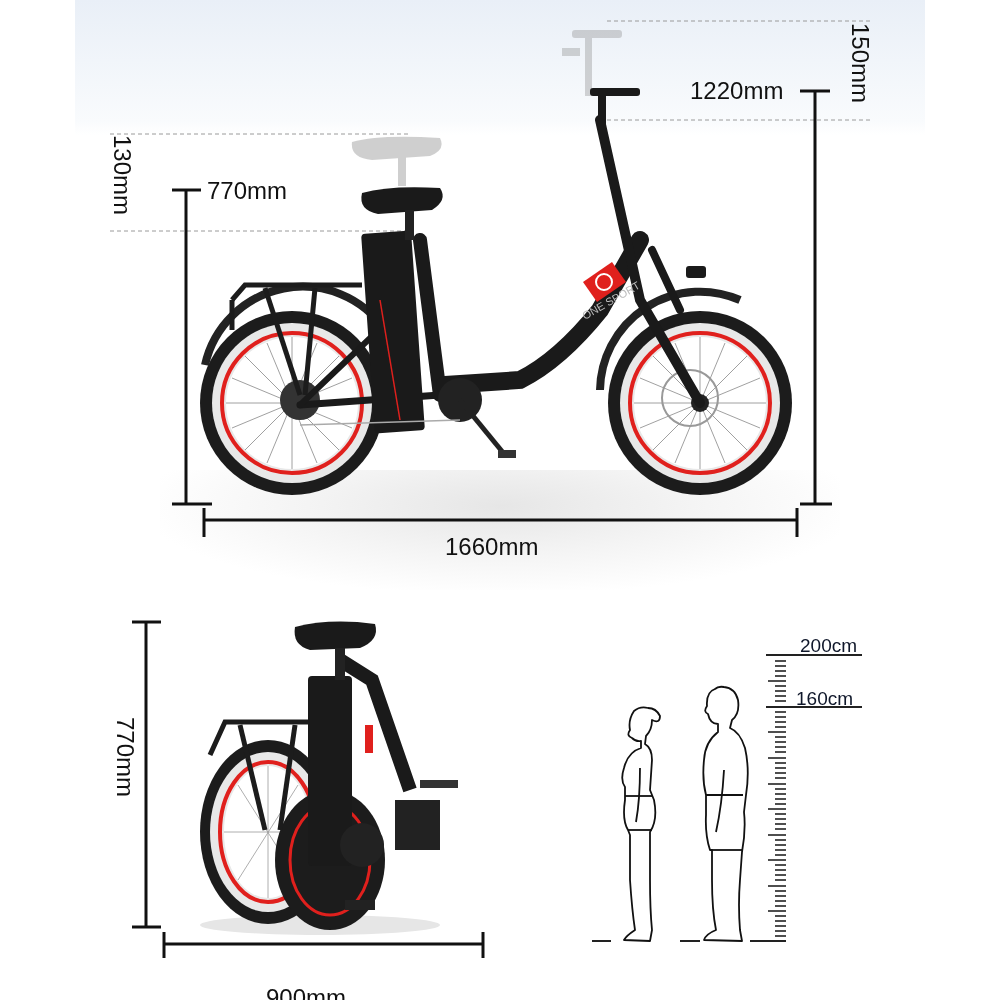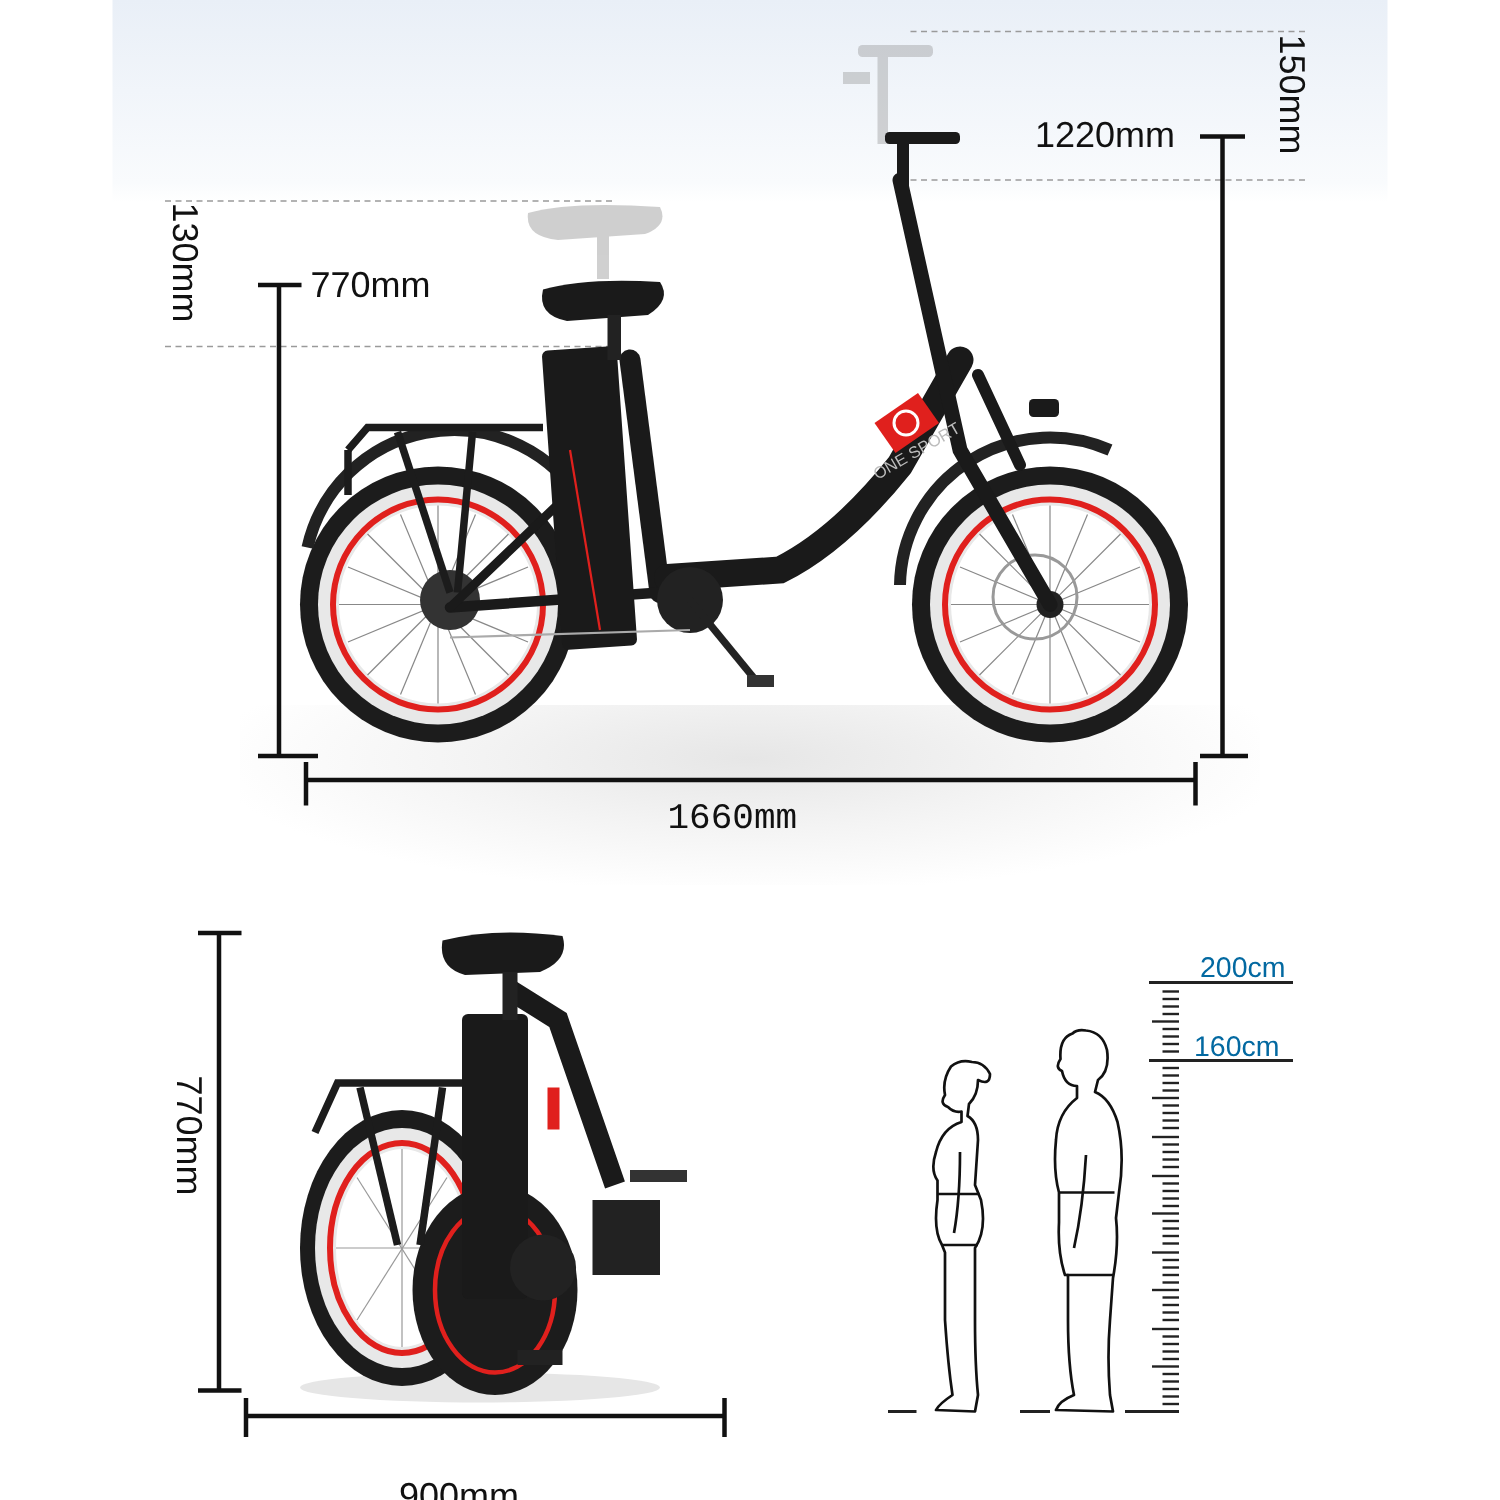--- a/index.html
+++ b/index.html
@@ -5,21 +5,21 @@
   html, body { margin: 0; padding: 0; background: #ffffff; }
   body { width: 1000px; height: 1000px; position: relative; overflow: hidden;
          font-family: "Liberation Sans", "DejaVu Sans", sans-serif; color: #111; }
   .bg-top { position: absolute; left: 75px; top: 0; width: 850px; height: 135px;
             background: linear-gradient(#e9eff7, #f9fbfd 90%, #ffffff); }
   .bg-floor { position: absolute; left: 160px; top: 470px; width: 680px; height: 120px;
               background: radial-gradient(ellipse at 50% 30%, #e6e6e6 0%, #f4f4f4 40%, rgba(255,255,255,0) 75%); }
   .lbl { position: absolute; font-size: 24px; line-height: 1; white-space: nowrap; color: #111; }
   .vlbl { position: absolute; font-size: 24px; line-height: 1; white-space: nowrap; color: #111;
           transform-origin: 0 0; transform: rotate(90deg); }
-  .scale-lbl { position: absolute; font-size: 19px; line-height: 1; color: #0369a1; }
+  .scale-lbl { position: absolute; font-size: 19px; line-height: 1; color: #0f172a; }
   svg { position: absolute; left: 0; top: 0; }
 </style>
 </head>
 <body>
 
 <div class="bg-top"></div>
 <div class="bg-floor"></div>
 
 <svg width="1000" height="1000" viewBox="0 0 1000 1000">
 
@@ -270,19 +270,19 @@
     <path d="M724 770 Q722 805 716 832" fill="none"></path>
   </g>
 </svg>
 
 <div class="vlbl" style="left:134px; top:135px;">130mm</div>
 <div class="lbl" style="left:207px; top:179px;">770mm</div>
 
 <div class="lbl" style="left:678px; top:79px;margin-left:12px;">1220mm</div>
 <div class="vlbl" style="left:872px; top:23px;">150mm</div>
 
-<div class="lbl" style="left:445px; top:535px;font-family:Liberation Mono, monospace;">1660mm</div>
+<div class="lbl" style="left:445px; top:535px;">1660mm</div>
 
 <div class="vlbl" style="left:137px; top:717px;">770mm</div>
 <div class="lbl" style="left:266px; top:986px;text-align:right;">900mm</div>
 
 <div class="scale-lbl" style="left:800px; top:636px;">200cm</div>
 <div class="scale-lbl" style="left:796px; top:689px;">160cm</div>
 
 </body></html>

